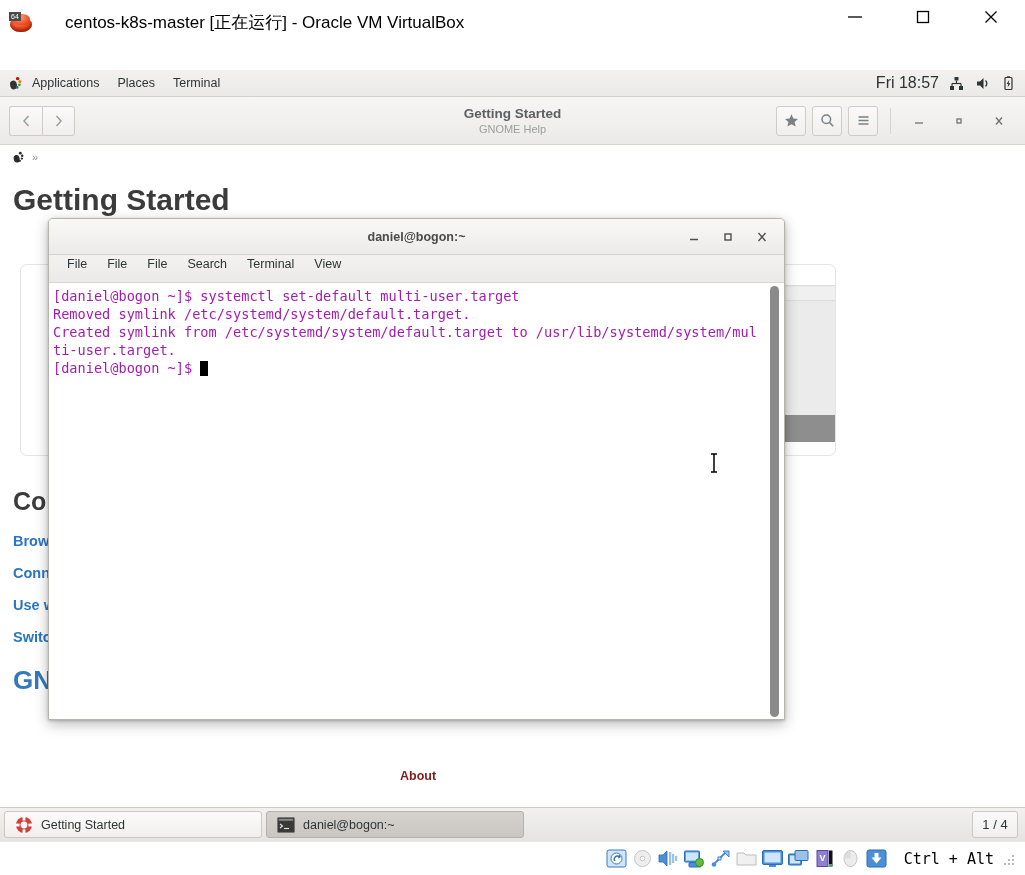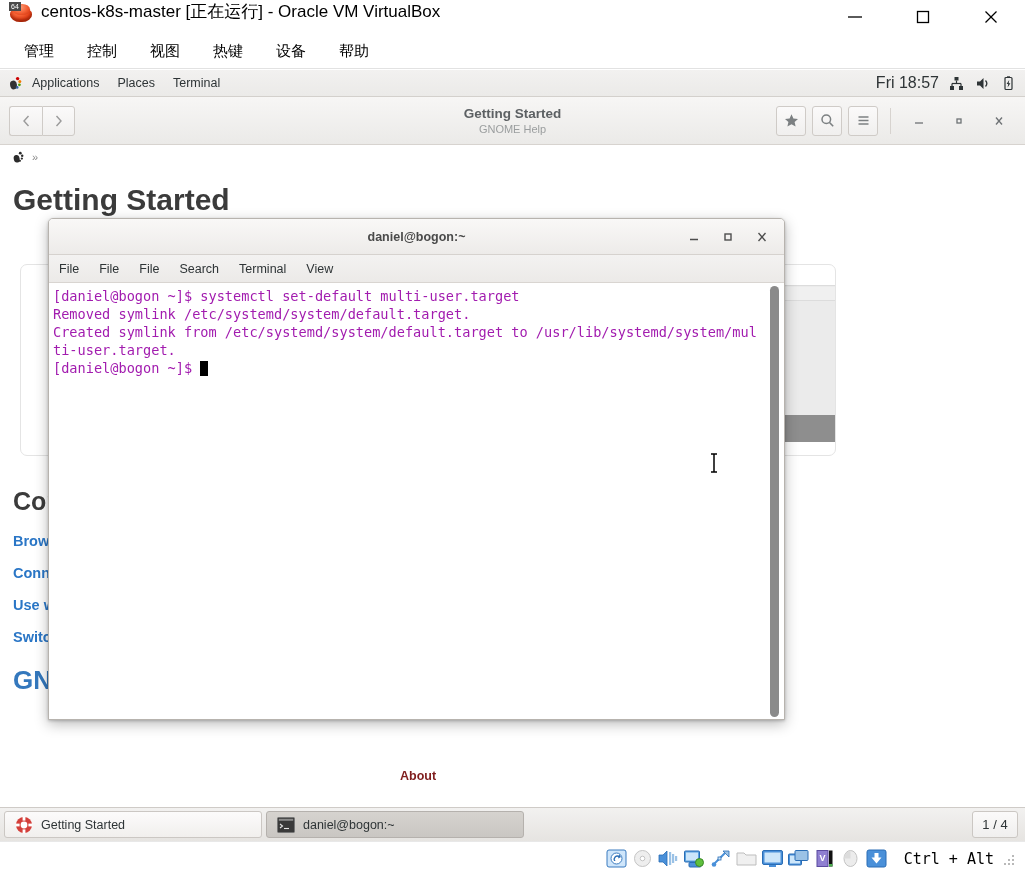--- a/index.html
+++ b/index.html
@@ -7,21 +7,21 @@
     width: 1025px; height: 875px;
     font-family: "Liberation Sans", sans-serif;
     background: #f0f0f0;
     overflow: hidden;
   }
   #root { position: relative; width: 1025px; height: 875px; background: #fff; }
 
   
   .vbox-titlebar {
     position: absolute; left: 0; top: 0; width: 1025px; height: 34px;
-    background: #ffffff; display: flex; align-items: flex-start;
+    background: #ffffff; display: flex; align-items: flex-end; gap: 24px;
   }
   .vbox-icon {
     position: relative; width: 24px; height: 22px; margin-left: 9px; margin-top: 2px;
     flex: none;
   }
   .vbox-icon .disc {
     position: absolute; left: 1px; top: 5px; width: 22px; height: 15px;
     background: radial-gradient(ellipse at 40% 35%, #ff7a4a 0%, #e8441a 55%, #b22a08 100%);
     border-radius: 50%/55%;
     box-shadow: inset 0 -3px 3px rgba(120,20,0,.55);
@@ -191,21 +191,21 @@
     font-size: 12.5px; font-weight: bold; color: #4a4a4a;
   }
   .term-wctl { margin-left: auto; display: flex; align-items: center; padding-right: 5px; z-index: 2; }
   .term-wbtn {
     width: 34px; height: 30px; display: flex; align-items: center; justify-content: center;
     color: #4d4d4d;
   }
   .term-menubar {
     height: 28px; background: linear-gradient(#f3f2f1,#eceae8);
     border-bottom: 1px solid #d9d5d1;
-    display: flex; align-items: center; padding-left: 2px;
+    display: flex; align-items: flex-start; padding-left: 10px;
   }
   .term-menu-item { font-size: 12.5px; color: #2e3436; padding: 2px 8px; margin-right: 4px; }
   .term-screen {
     position: relative; height: 437px; background: #ffffff; overflow: hidden;
   }
   .term-text {
     position: absolute; left: 4px; top: 4px; right: 22px;
     font-family: "DejaVu Sans Mono", "Liberation Mono", monospace;
     font-size: 13.6px; line-height: 18px; color: #a21caf; white-space: pre-wrap;
     word-break: break-all;
@@ -289,28 +289,20 @@
       </div>
       <div class="vbox-wbtn">
         <svg width="18" height="18" viewBox="0 0 18 18">
             <line x1="3.5" y1="3.5" x2="14.5" y2="14.5" stroke="#000" stroke-width="1.3"></line>
             <line x1="14.5" y1="3.5" x2="3.5" y2="14.5" stroke="#000" stroke-width="1.3"></line>
           </svg>
       </div>
     </div>
   </div>
 
-  <div class="vbox-menubar">
-    <div class="vbox-menu-item">管理</div>
-    <div class="vbox-menu-item">控制</div>
-    <div class="vbox-menu-item">视图</div>
-    <div class="vbox-menu-item">热键</div>
-    <div class="vbox-menu-item">设备</div>
-    <div class="vbox-menu-item">帮助</div>
-  </div>
 
   <div class="guest">
 
     <div class="gnome-panel">
       <div class="gp-foot">
         <svg width="16" height="16" viewBox="0 0 16 16">
           <ellipse cx="6.5" cy="10" rx="3.4" ry="4.4" fill="#333" transform="rotate(-12 6.5 10)"></ellipse>
           <circle cx="10.6" cy="3.6" r="1.7" fill="#cc0000"></circle>
           <circle cx="12.8" cy="6.6" r="1.5" fill="#f57900"></circle>
           <circle cx="12.4" cy="9.8" r="1.4" fill="#4e9a06"></circle>

